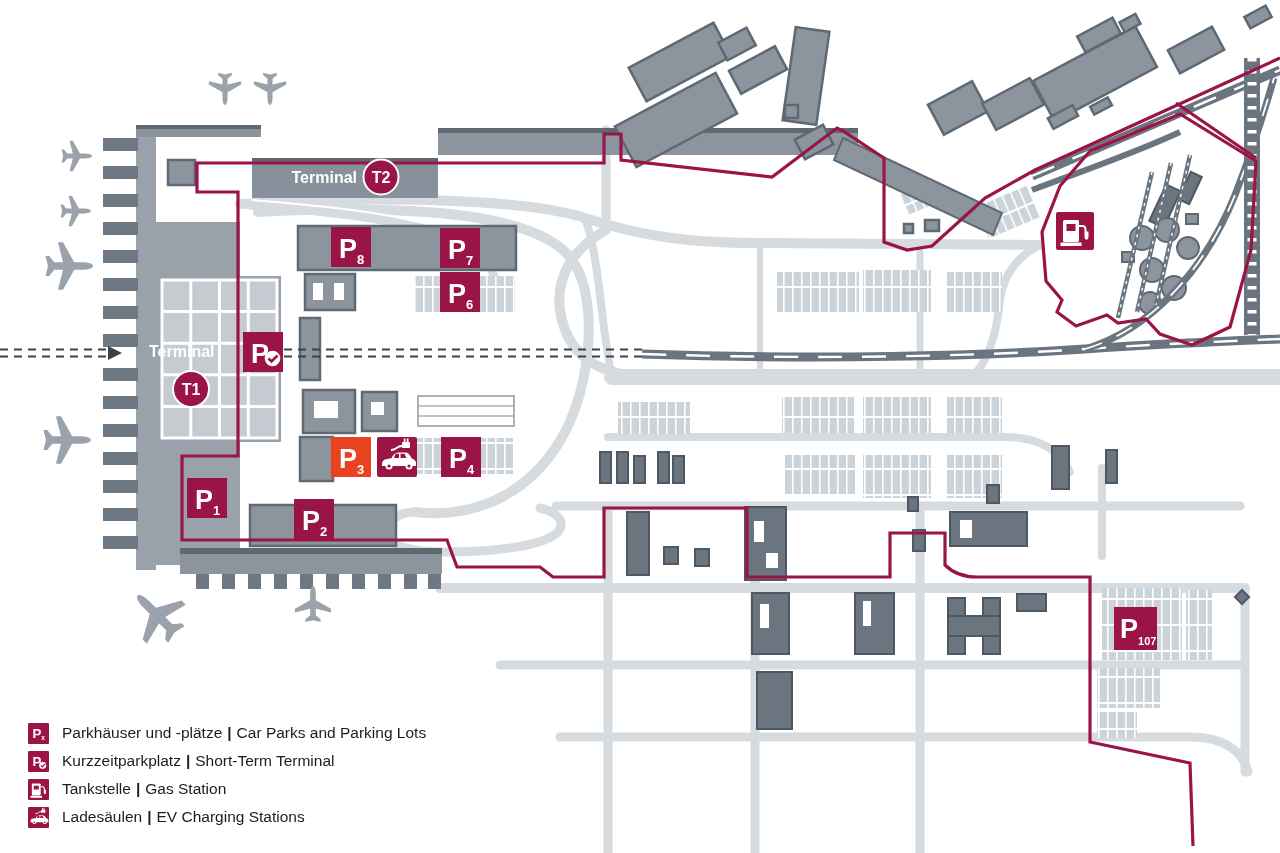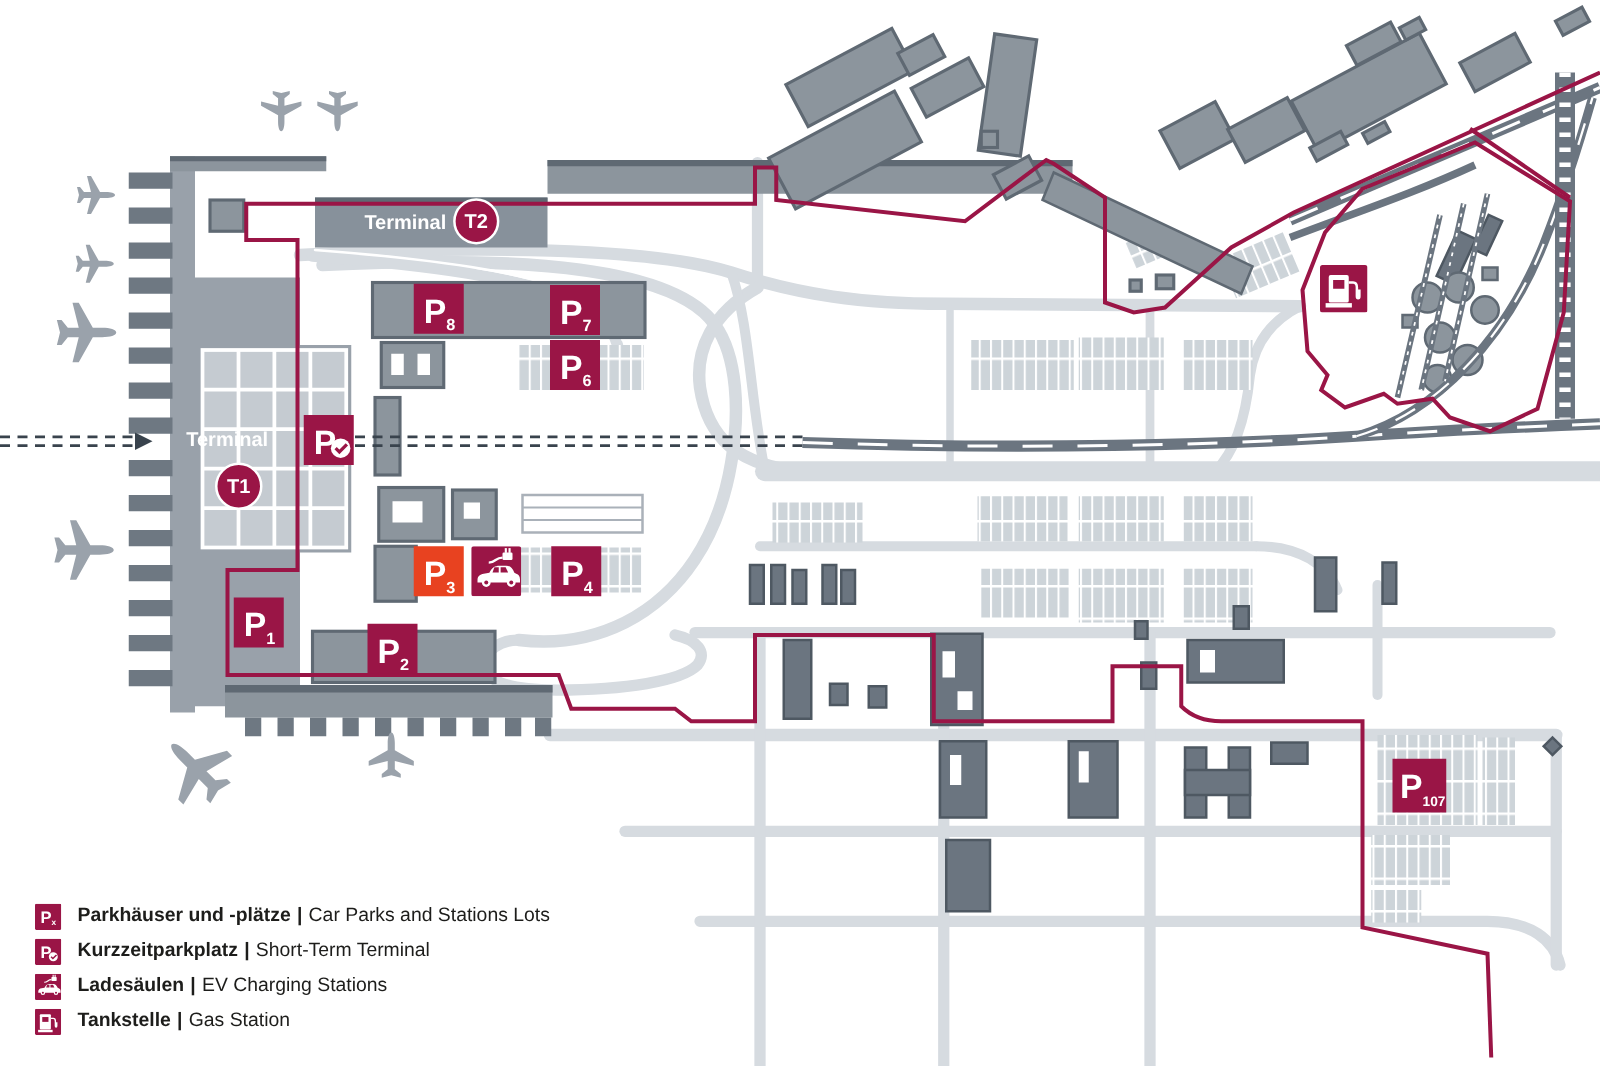--- a/index.html
+++ b/index.html
@@ -8,21 +8,21 @@
   svg text{font-family:"Liberation Sans",sans-serif;}
   .wlabel{font-weight:bold;font-size:16px;fill:#ffffff;}
   .tcode{font-weight:bold;font-size:16px;fill:#ffffff;}
   .badgeP{font-weight:bold;font-size:27px;fill:#ffffff;}
   .badgeSub{font-weight:bold;font-size:13px;fill:#ffffff;}
   .badgeSub107{font-weight:bold;font-size:11px;fill:#ffffff;}
   .legend{position:absolute;left:28px;top:722px;display:flex;flex-direction:column;gap:6px;}
   .legend-row{display:flex;align-items:center;height:22px;}
   .legend-row svg{flex:0 0 auto;margin-right:13px;}
   .ltext{font-size:15.5px;color:#1d1d1b;white-space:nowrap;}
-  .lde{font-weight:bold;}
+  .lde{font-weight:normal;}
   .lsep{font-weight:bold;padding:0 5px;}
   .licoP{font-weight:bold;font-size:24px;fill:#ffffff;}
   .licoSub{font-weight:bold;font-size:12px;fill:#ffffff;}
 </style>
 </head>
 <body>
 
 <div class="stage">
 <svg width="1280" height="853" viewBox="0 0 1280 853">
   <defs>
@@ -400,37 +400,37 @@
   </g>
 </svg>
 
 
 <div class="legend">
   <div class="legend-row">
     <svg width="21" height="21" viewBox="0 0 38 38">
       <rect width="38" height="38" rx="2" fill="#9a1546"></rect>
       <text x="8" y="28"><tspan class="licoP">P</tspan><tspan class="licoSub" dy="3">x</tspan></text>
     </svg>
-    <span class="ltext"><span class="lde">Parkhäuser und -plätze</span><span class="lsep">|</span><span class="len">Car Parks and Stations Lots</span></span>
+    <span class="ltext"><span class="lde">Parkhäuser und -plätze</span><span class="lsep">|</span><span class="len">Car Parks and Parking Lots</span></span>
   </div>
   <div class="legend-row">
     <svg width="21" height="21" viewBox="0 0 38 38">
       <rect width="38" height="38" rx="2" fill="#9a1546"></rect>
       <text x="8" y="28"><tspan class="licoP">P</tspan></text>
       <circle cx="26.5" cy="26" r="6.5" fill="#ffffff"></circle>
       <path d="M23.3,26 l2.6,2.6 l5.2,-5.2" fill="none" stroke="#9a1546" stroke-width="2.2"></path>
     </svg>
     <span class="ltext"><span class="lde">Kurzzeitparkplatz</span><span class="lsep">|</span><span class="len">Short-Term Terminal</span></span>
   </div>
   <div class="legend-row">
+    <svg width="21" height="21" viewBox="0 0 38 38">
+      <use href="#sym-gas" width="38" height="38"></use>
+    </svg>
+    <span class="ltext"><span class="lde">Tankstelle</span><span class="lsep">|</span><span class="len">Gas Station</span></span>
+  </div>
+  <div class="legend-row">
     <svg width="21" height="21" viewBox="0 0 40 40">
       <use href="#sym-ev" width="40" height="40"></use>
     </svg>
     <span class="ltext"><span class="lde">Ladesäulen</span><span class="lsep">|</span><span class="len">EV Charging Stations</span></span>
   </div>
-  <div class="legend-row">
-    <svg width="21" height="21" viewBox="0 0 38 38">
-      <use href="#sym-gas" width="38" height="38"></use>
-    </svg>
-    <span class="ltext"><span class="lde">Tankstelle</span><span class="lsep">|</span><span class="len">Gas Station</span></span>
-  </div>
 </div>
 </div>
 
 </body></html>

